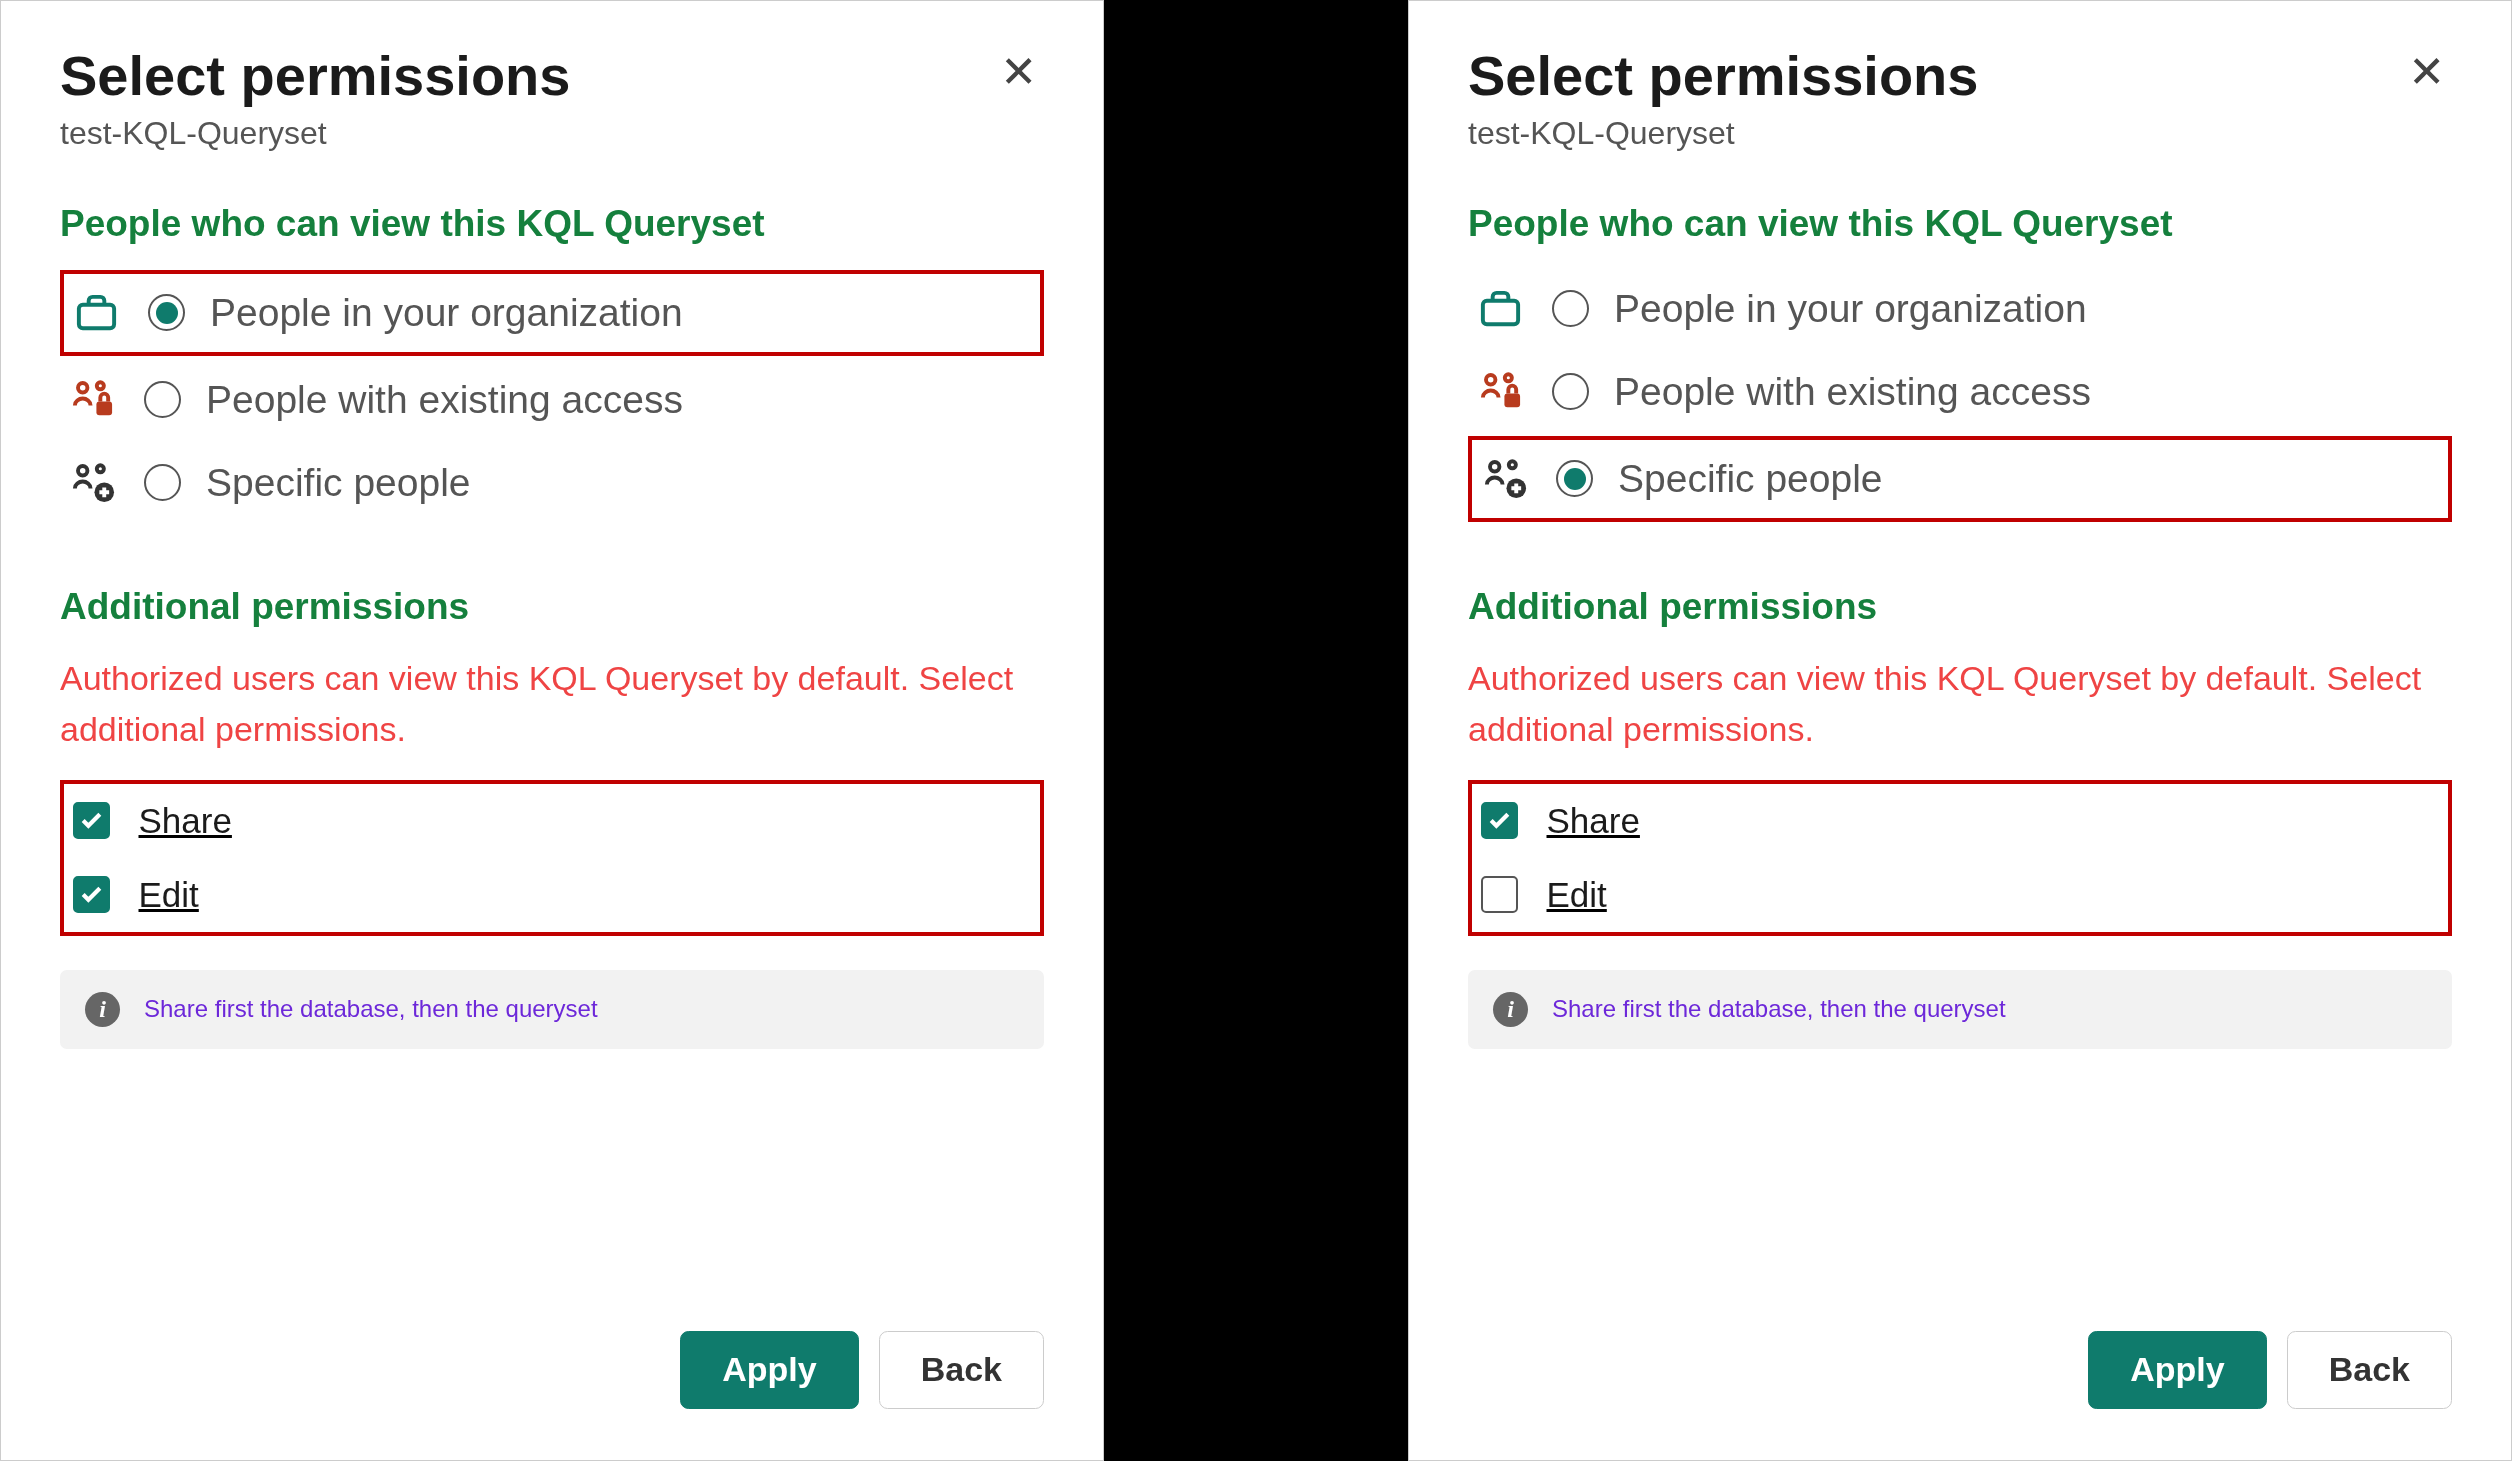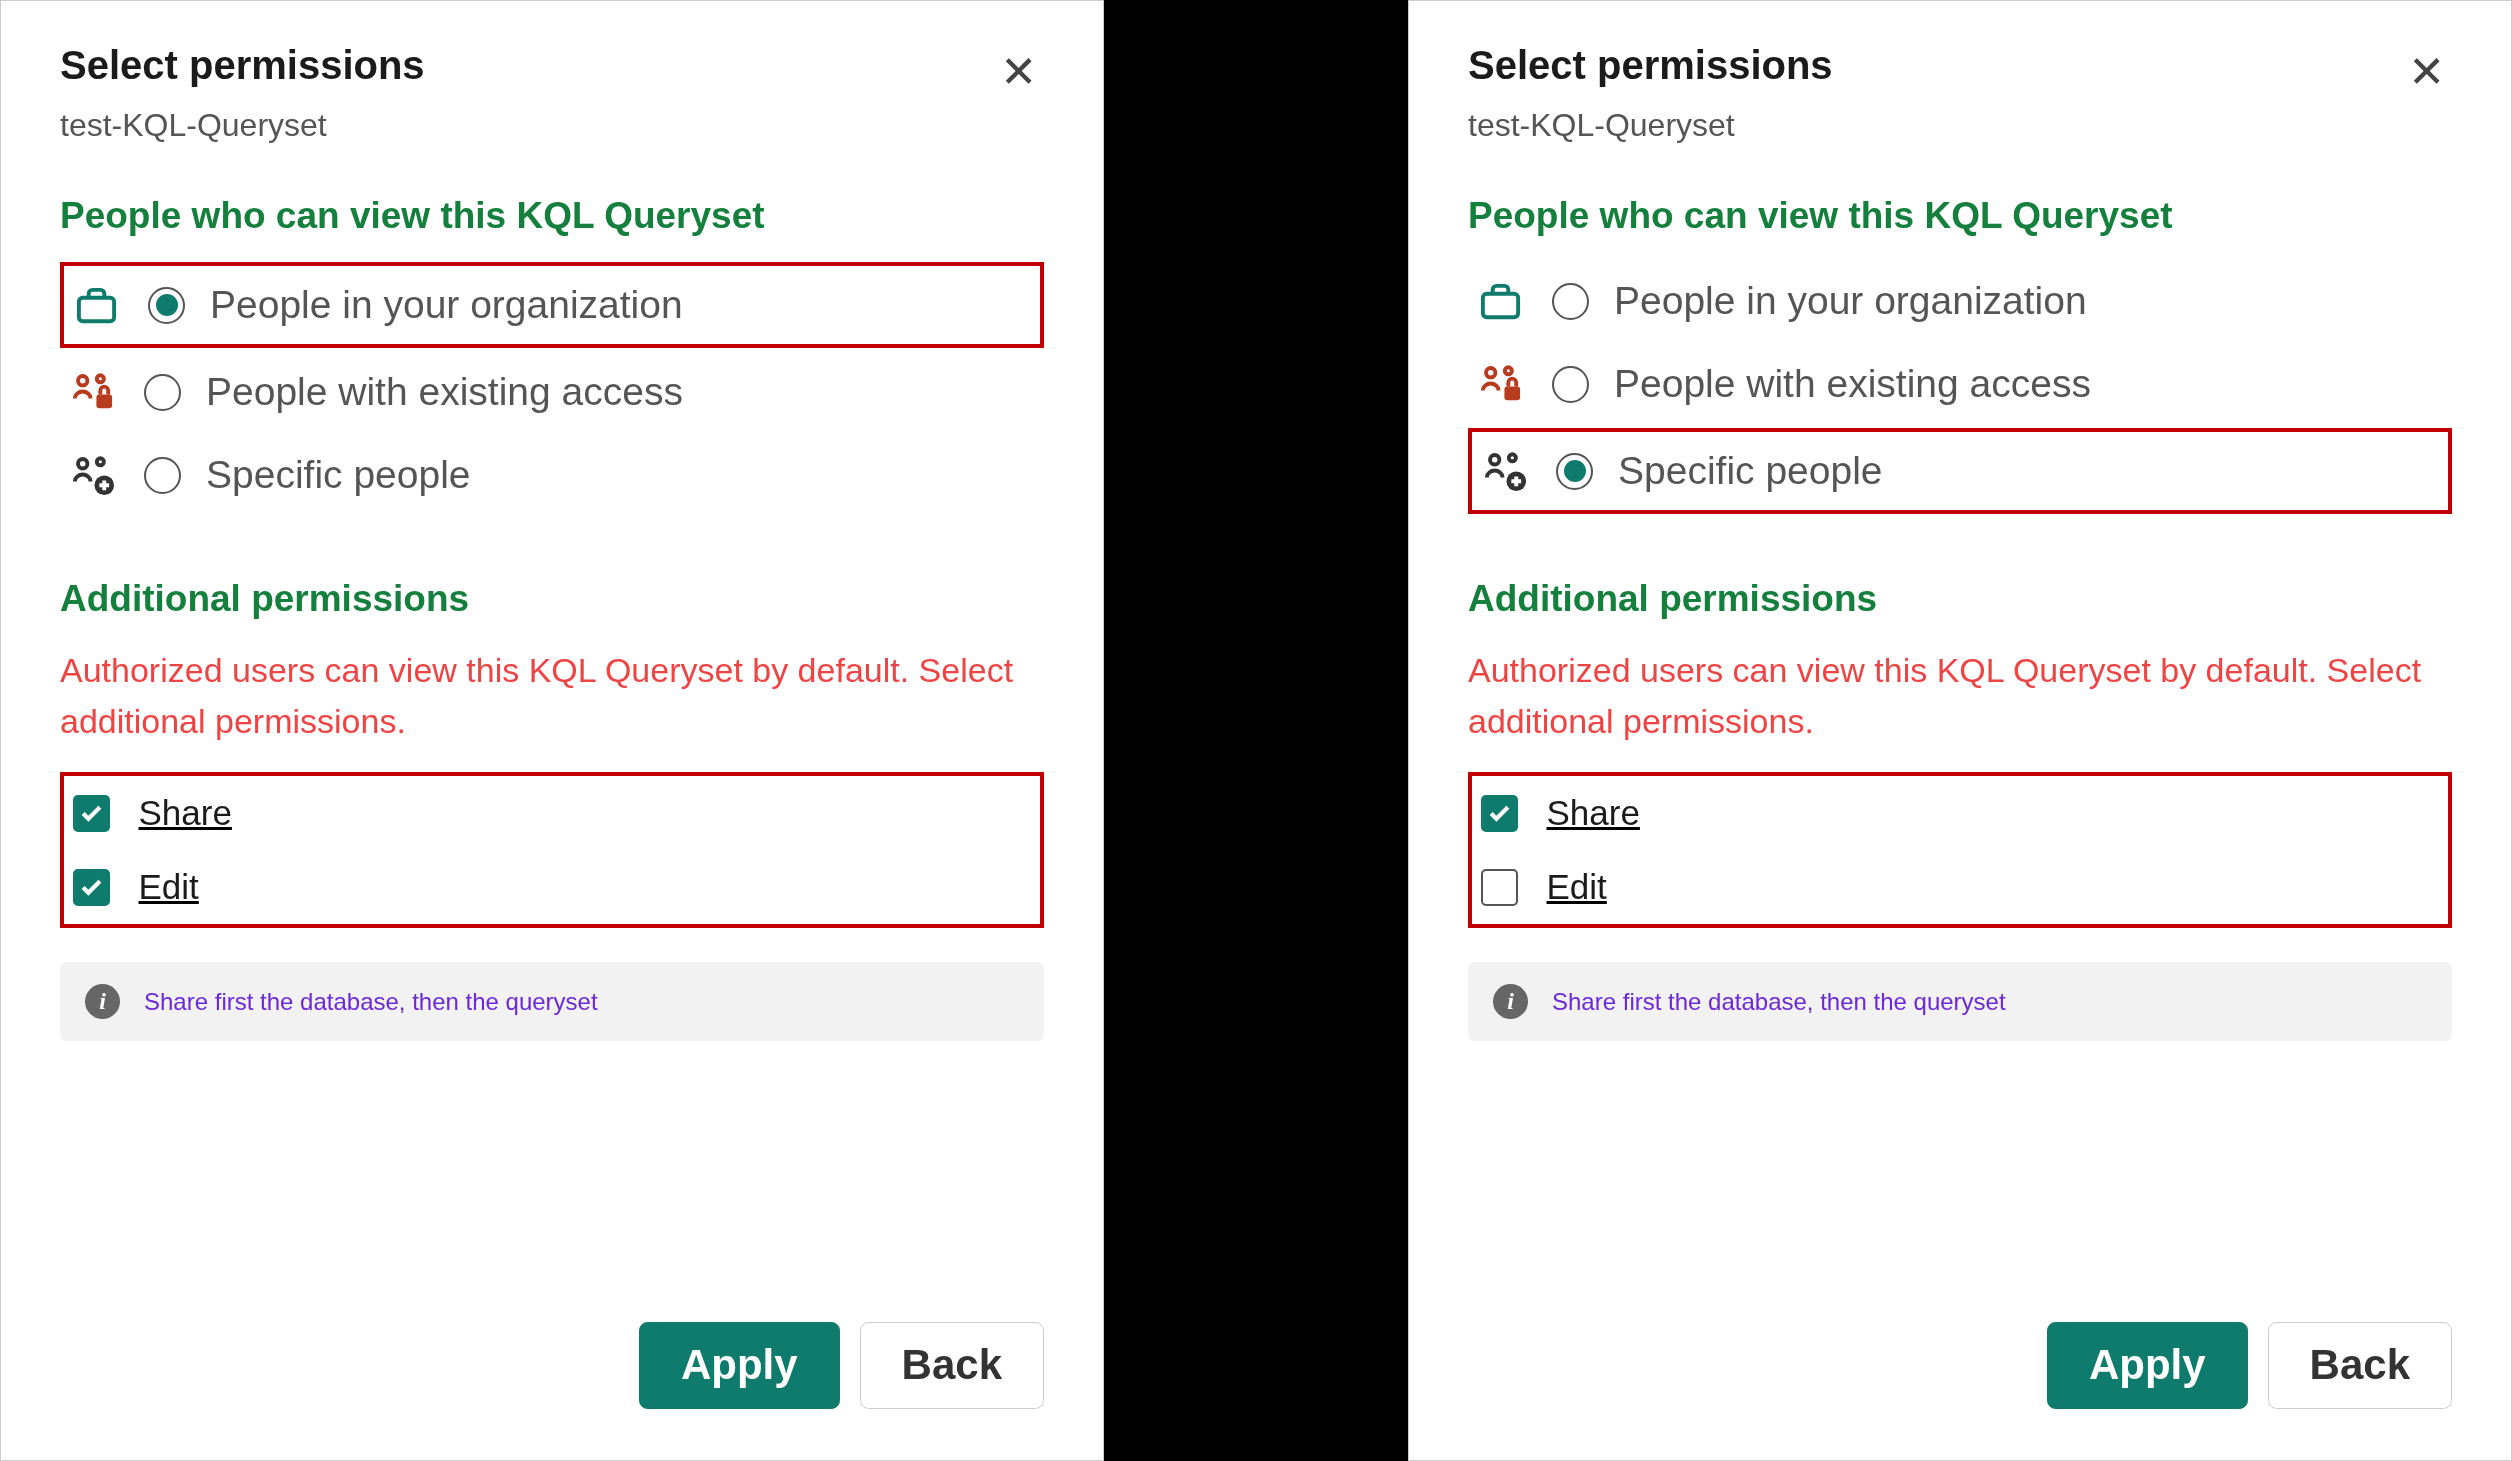--- a/index.html
+++ b/index.html
@@ -21,21 +21,21 @@
     }
     .dialog-left { margin-right: 152px; }
     .dialog-right { margin-left: 152px; }
     .header {
       display: flex;
       justify-content: space-between;
       align-items: flex-start;
       margin-bottom: 6.8px;
     }
     .title {
-      font-size: 40px;
+      font-size: 56px;
       font-weight: 700;
       color: #1b1b1b;
     }
     .close-btn {
       font-size: 44px;
       color: #444;
       cursor: pointer;
       padding: 6.8px;
       line-height: 1;
     }
@@ -160,21 +160,21 @@
       font-style: italic;
     }
     .info-text { font-size: 24px; color: #6d28d9; }
     .footer {
       margin-top: auto;
       display: flex;
       justify-content: flex-end;
       gap: 20px;
     }
     .btn {
-      font-size: 42px;
+      font-size: 34px;
       font-weight: 600;
       padding: 18.6px 41px;
       border-radius: 8.5px;
       cursor: pointer;
       border: 1.7px solid #ccc;
       background: #fff;
       color: #333;
     }
     .btn.primary {
       background: #0f7b6c;

